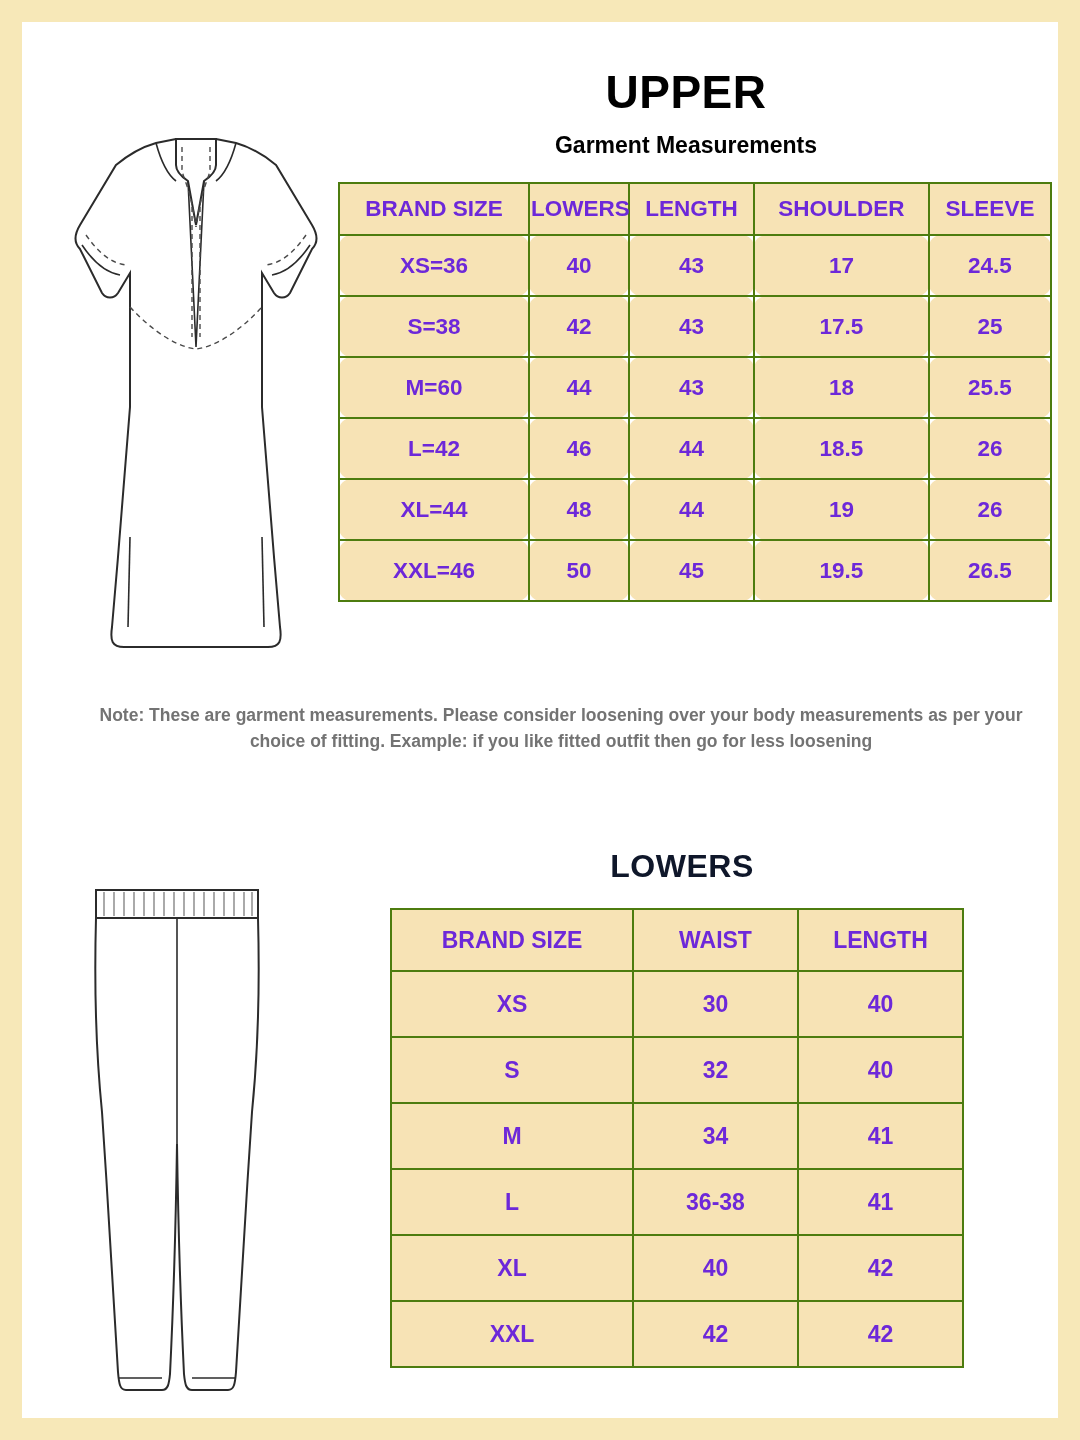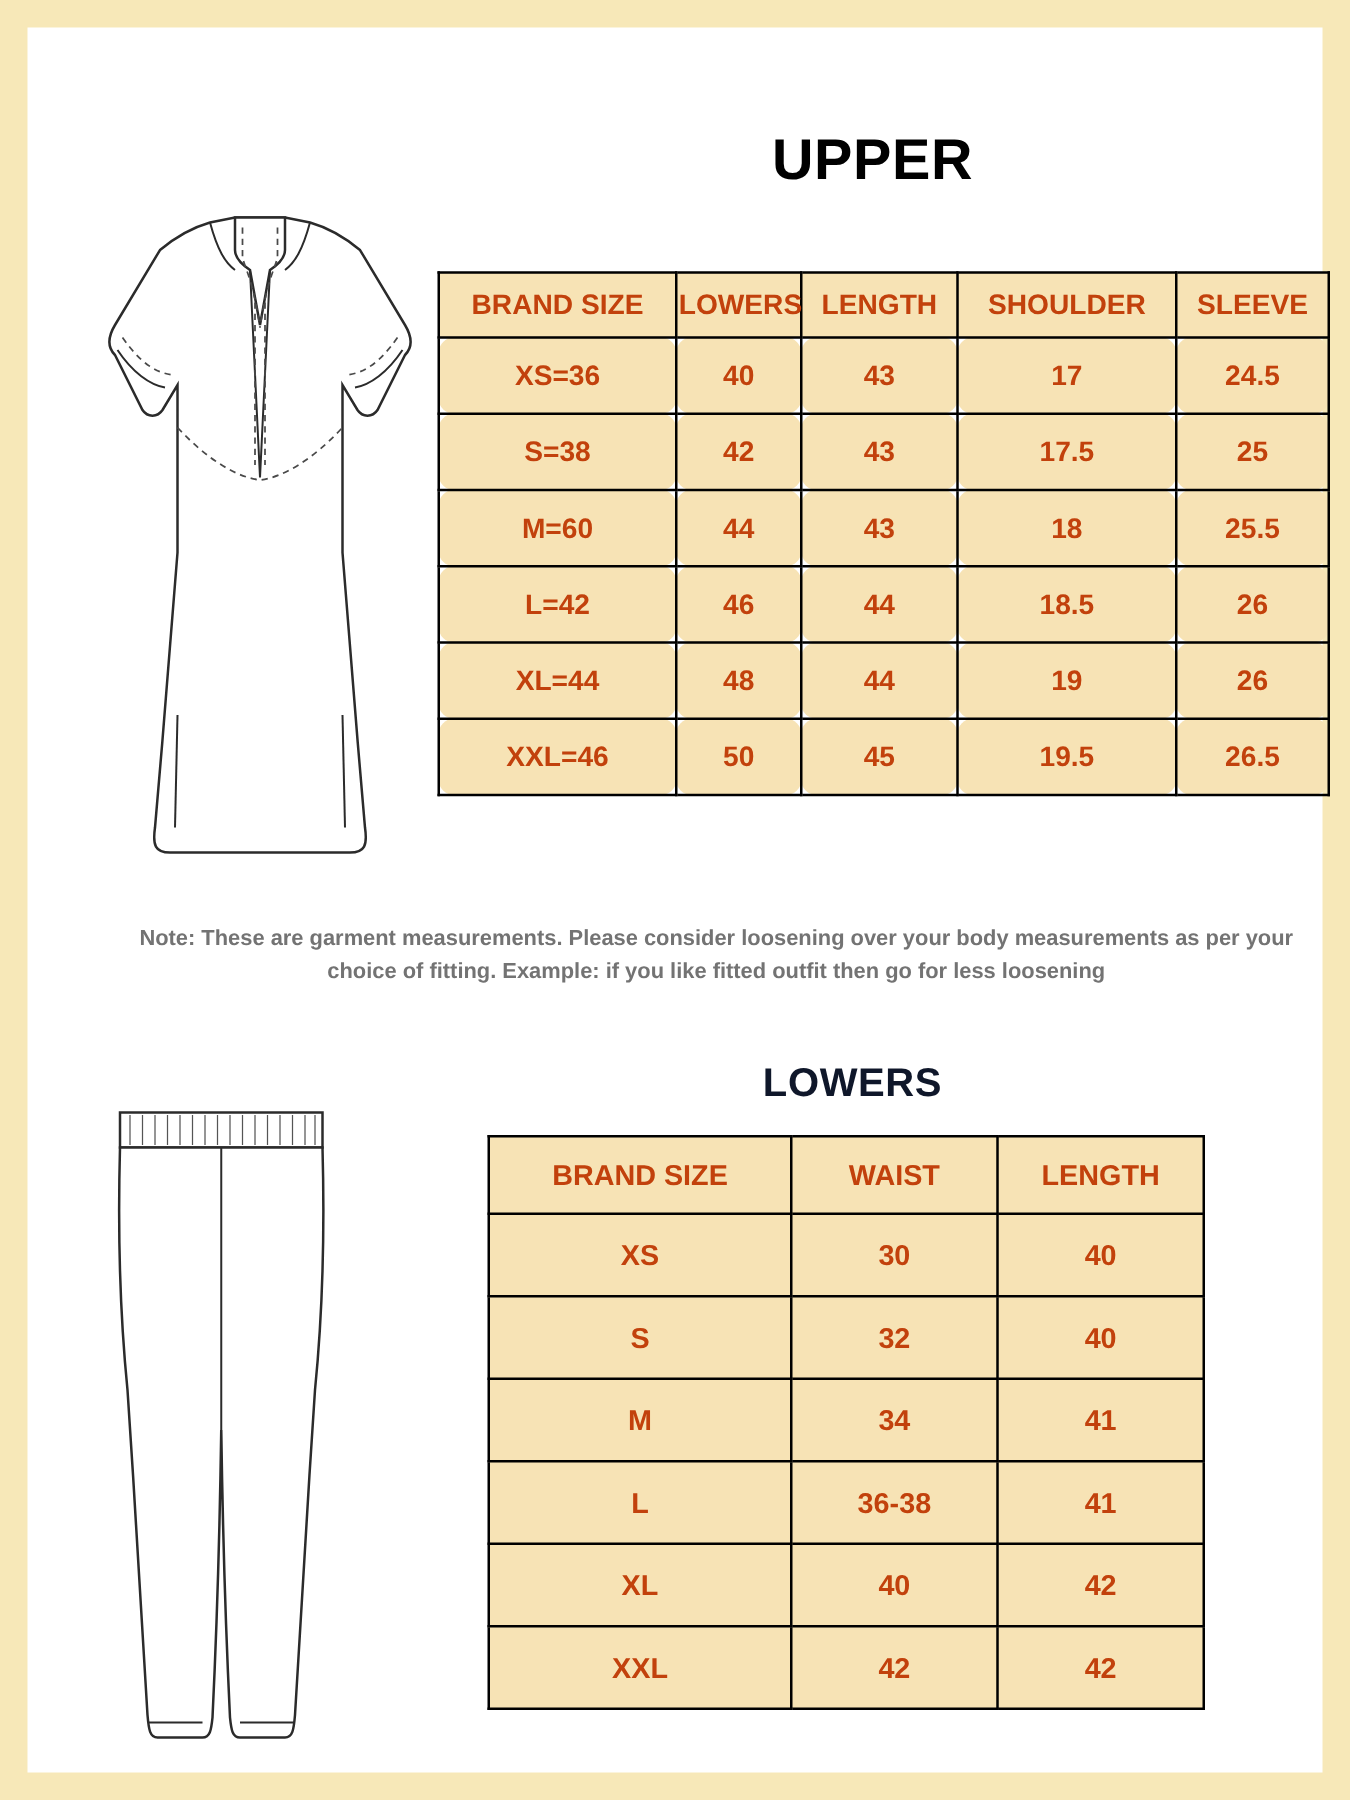--- a/index.html
+++ b/index.html
@@ -16,25 +16,24 @@
     left: 22px;
     top: 22px;
     width: 1036px;
     height: 1396px;
     background: #ffffff;
   }
 
   
   .upper-section {
     position: absolute;
-    left: 16px;
+    left: 4px;
     top: 0;
     width: 1036px;
     height: 740px;
-    margin-top: 35px;
   }
   .section-title {
     text-align: center;
     font-weight: bold;
     letter-spacing: 0.5px;
   }
   #upper-title {
     position: absolute;
     left: 310px;
     top: 44px;
@@ -52,25 +51,25 @@
     font-weight: bold;
     text-align: center;
     color: #000;
   }
 
   table.sizechart {
     border-collapse: collapse;
     table-layout: fixed;
   }
   table.sizechart th, table.sizechart td {
-    border: 2px solid #000000;
+    border: 2px solid #4d7c0f;
     background: #f7e3b5;
     text-align: center;
     font-weight: bold;
-    color: #c2410c;
+    color: #6d28d9;
   }
   #upper-table {
     position: absolute;
     left: 312px;
     top: 160px;
     width: 712px;
   }
   #upper-table th {
     height: 52px;
     font-size: 22.5px;
@@ -157,20 +156,21 @@
   .sk-dash { fill: none; stroke: #4a4a4a; stroke-width: 1.4; stroke-dasharray: 5 4; }
 </style>
 </head>
 <body>
 
 <div class="page">
 
   <div class="upper-section">
 
     <div id="upper-title" class="section-title">UPPER</div>
+    <div id="upper-subtitle">Garment Measurements</div>
 
     <div id="kurta-figure">
       <svg width="300" height="560" viewBox="0 0 300 560" xmlns="http://www.w3.org/2000/svg">
 
         <path class="sk" d="M110 36 C96 40 82 48 70 58 L34 118 C28 128 28 136 34 142 L56 186
                             C60 192 68 192 72 186 L84 166 L84 300
                             C84 300 74 430 66 520 C64 534 66 540 78 540
                             L222 540 C234 540 236 534 234 520 C226 430 216 300 216 300
                             L216 166 L228 186 C232 192 240 192 244 186 L266 142
                             C272 136 272 128 266 118 L230 58 C218 48 204 40 190 36

